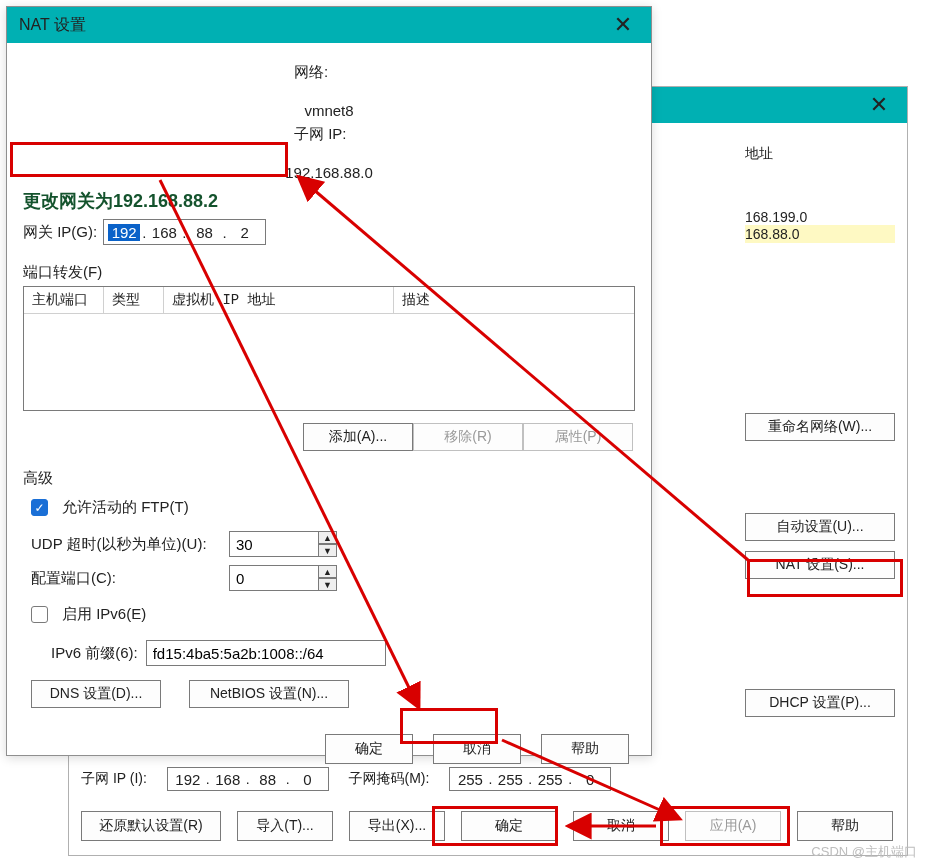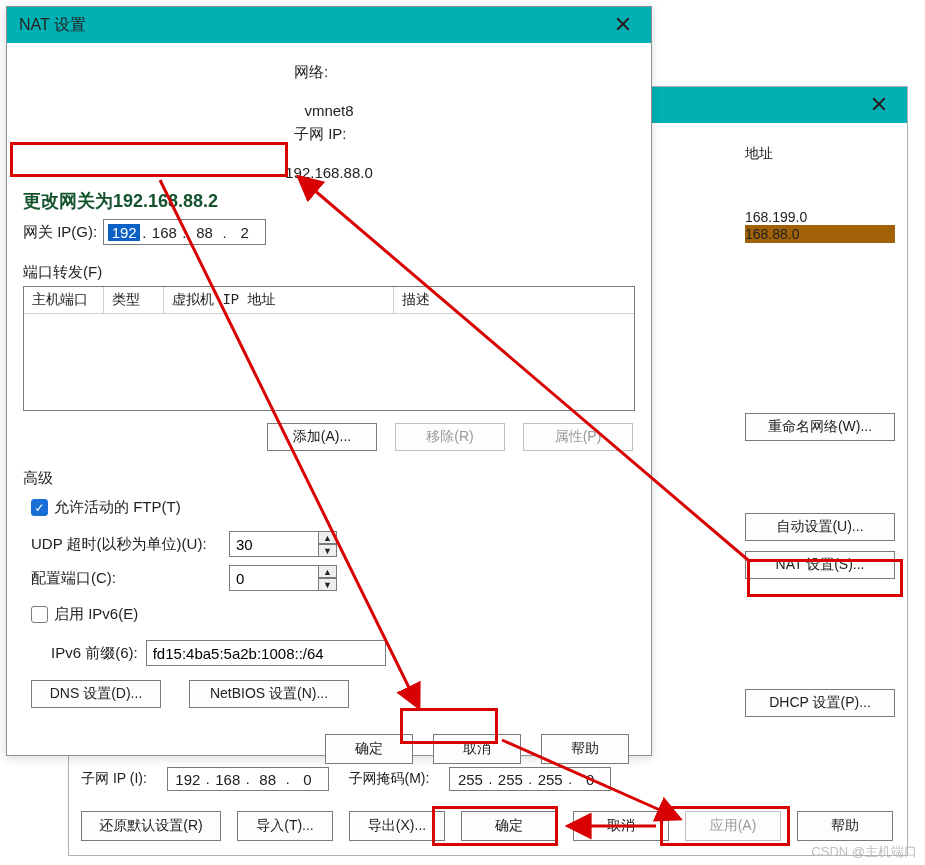--- a/index.html
+++ b/index.html
@@ -40,32 +40,32 @@
   .ipbox .seg.sel { background:#0a62c9; color:#fff; }
   .ipbox .dot { padding:0 2px; }
 
   .group { margin-top:18px; }
   .group-label { font-size:15px; margin-bottom:4px; }
   .pf-table { border:1px solid #7a7a7a; margin-top:2px; }
   .pf-head { display:flex; background:#fff; border-bottom:1px solid #d0d0d0; font-size:14px; }
   .pf-head .h { padding:4px 8px; border-right:1px solid #d0d0d0;font-family:Liberation Mono, monospace; }
   .pf-head .h:last-child { border-right:none; }
   .pf-body { height:96px; background:#fff; }
-  .pf-buttons { display:flex; justify-content:flex-end; gap:18px; margin:12px 2px 0 0; }
+  .pf-buttons { display:flex; justify-content:flex-end; margin:12px 2px 0 0; }
 
   .btn {
     display:inline-flex; align-items:center; justify-content:center;
     min-width:88px; height:28px; padding:0 12px;
     border:1px solid #7a7a7a; background:#fdfdfd; font-size:14px;
     cursor:default;
   }
   .btn.disabled { color:#9a9a9a; border-color:#c0c0c0; }
   .btn.small { min-width:110px; height:28px; }
 
-  .checkbox { display:inline-flex; align-items:center; gap:6px; font-size:15px; margin:6px 0; }
+  .checkbox { display:inline-flex; align-items:center; gap:14px; font-size:15px; margin:6px 0; }
   .cb { width:17px; height:17px; border:1px solid #7a7a7a; border-radius:3px; display:flex;align-items:center;justify-content:center; font-size:13px; color:#fff; background:#fff; }
   .cb.checked { background:#1a6fd6; border-color:#1a6fd6; }
   .cb.checked::after { content:"✓"; font-size:12px; line-height:1; }
   .cbempty { width:17px; height:17px; border:1px solid #7a7a7a; border-radius:3px; background:#fff; }
 
   .spinrow { display:flex; align-items:center; gap:8px; margin:8px 0; font-size:15px; }
   .spin { display:flex; align-items:stretch; }
   .spin input { width:90px; height:26px; border:1px solid #7a7a7a; padding:0 6px; font-size:15px; }
   .spin .btns { display:flex; flex-direction:column; }
   .spin .sb { width:18px; height:13px; border:1px solid #7a7a7a; border-left:none; background:#efefef; font-size:9px; display:flex;align-items:center;justify-content:center; }
@@ -97,21 +97,21 @@
 
 <div class="back-dialog">
   <div class="back-title">
     <div class="close">✕</div>
   </div>
   <div class="back-body">
     <div class="rightCol">
       <div style="margin-bottom:6px;">地址</div>
       <div style="height:40px;"></div>
       <div>168.199.0</div>
-      <div style="background:#a16207; padding:1px 0;">168.88.0</div>
+      <div style="background:#fef9c3; padding:1px 0;">168.88.0</div>
       <div style="height:170px;"></div>
       <div class="btn" style="width:150px;">重命名网络(W)...</div>
       <div style="height:72px;"></div>
       <div class="btn" style="width:150px;">自动设置(U)...</div>
       <div style="height:10px;"></div>
       <div class="btn" style="width:150px;">NAT 设置(S)...</div>
       <div style="height:110px;"></div>
       <div class="btn" style="width:150px;">DHCP 设置(P)...</div>
     </div>
 

